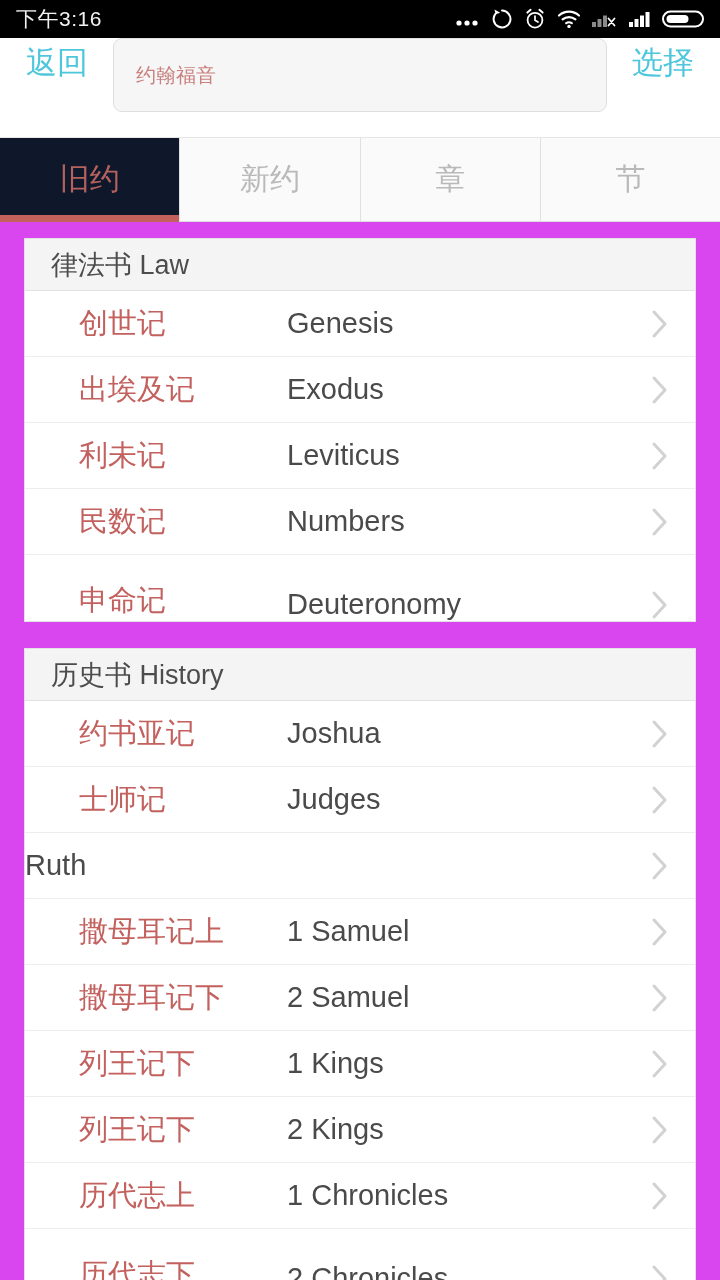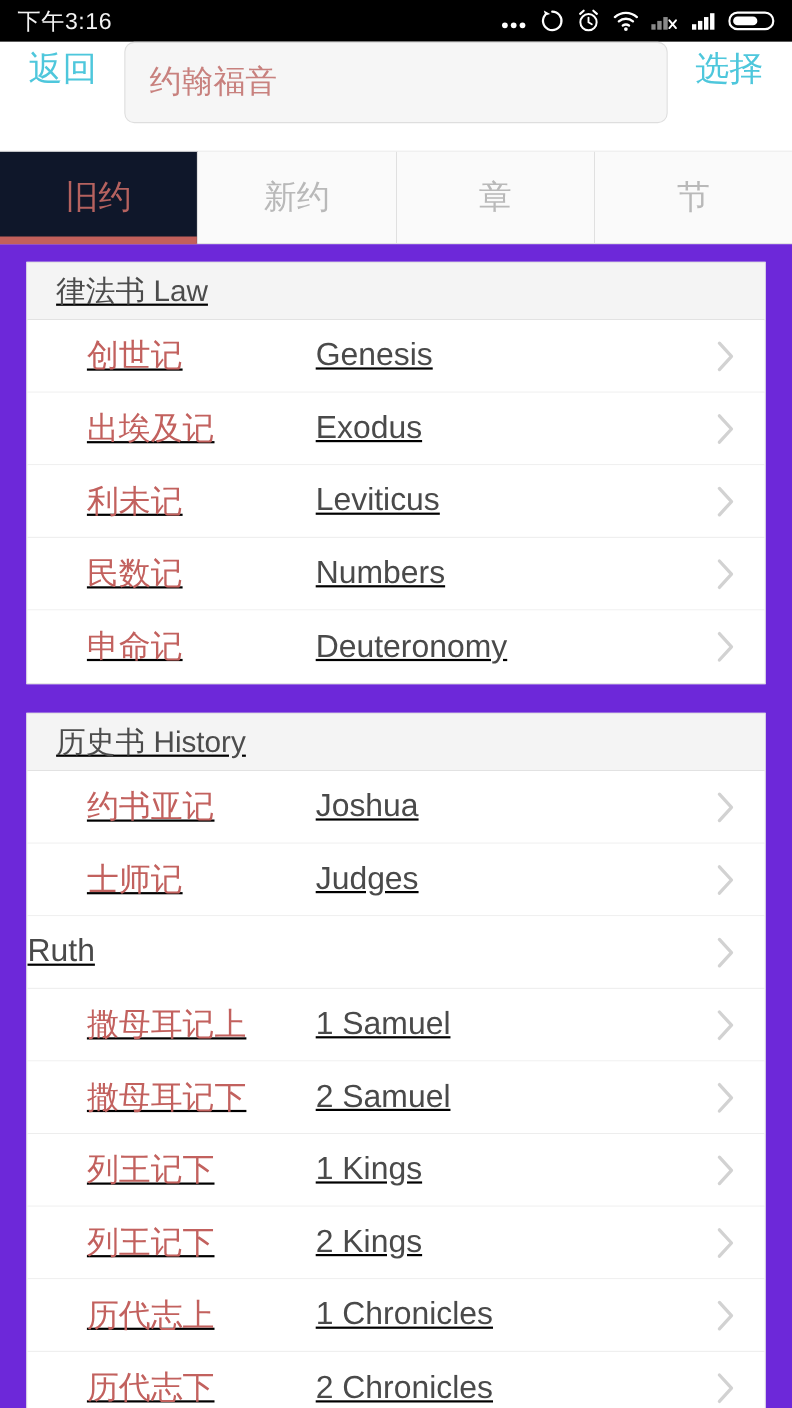--- a/index.html
+++ b/index.html
@@ -37,21 +37,21 @@
     white-space: nowrap;
     cursor: pointer;
     flex: 0 0 auto;
   }
   .search-wrap { flex: 1 1 auto; display: flex; justify-content: center; padding: 0 14px; }
   .search-input {
     width: 100%; max-width: 494px; height: 74px;
     background: #f6f6f6;
     border: 1px solid #dedede;
     border-radius: 9px;
-    font-size: 29px;
+    font-size: 20px;
     color: #c8817e;
     padding: 0 22px;
     font-family: "Liberation Sans", "DejaVu Sans", sans-serif;
     outline: none;
   }
   .search-input::placeholder { color: #c8817e; opacity: 1; }
 
   
   .tabs { display: flex; width: 100%; height: 84px; background: #fafafa; border-bottom: 1px solid #dcdcdc; }
   .tab {
@@ -63,21 +63,21 @@
     cursor: pointer;
   }
   .tab:last-child { border-right: none; }
   .tab.active { background: #0f172a; color: #b5625f; }
   .tab.active::after {
     content: ""; position: absolute; left: 0; right: 0; bottom: -1px;
     height: 7px; background: #c2605b;
   }
 
   
-  .scroll { width: 100%; height: 1058px; background: #6d28d9; padding: 16px 24px 0 24px; overflow: hidden; text-decoration: underline; }
+  .scroll { width: 100%; height: 1058px; background: #d946ef; padding: 16px 24px 0 24px; overflow: hidden; }
   .card {
     border: 1px solid #e2e2e2;
     background: #ffffff;
     margin-bottom: 26px;
   }
   .card-header {
     height: 52px;
     background: #f4f4f4;
     border-bottom: 1px solid #e2e2e2;
     display: flex; align-items: center;
@@ -86,21 +86,21 @@
     color: #4c4c4c;
   }
   .row {
     height: 66px;
     display: flex; align-items: center;
     padding: 0 22px 0 0;
     border-bottom: 1px solid #ededed;
     background: #ffffff;
     cursor: pointer;
   }
-  .row:last-child { border-bottom: none; }
+  .row:last-child { border-bottom: none; align-items: flex-end; }
   .row-cn {
     width: 262px;
     padding-left: 54px;
     font-size: 29px;
     color: #c2615e;
     white-space: nowrap;
   }
   .row-en {
     flex: 1 1 auto;
     font-size: 29px;

